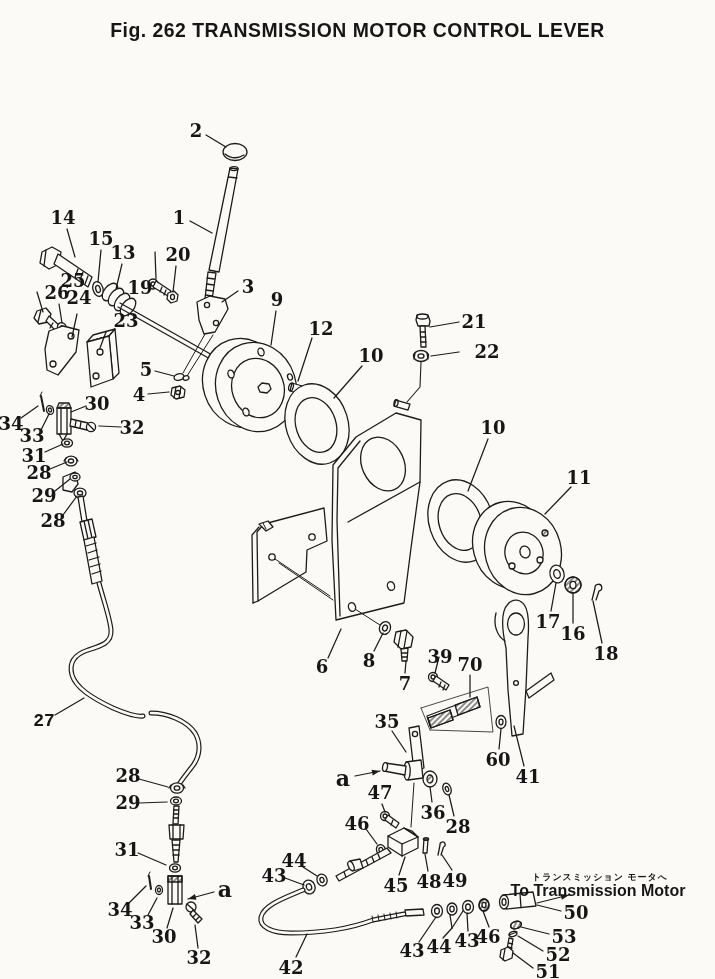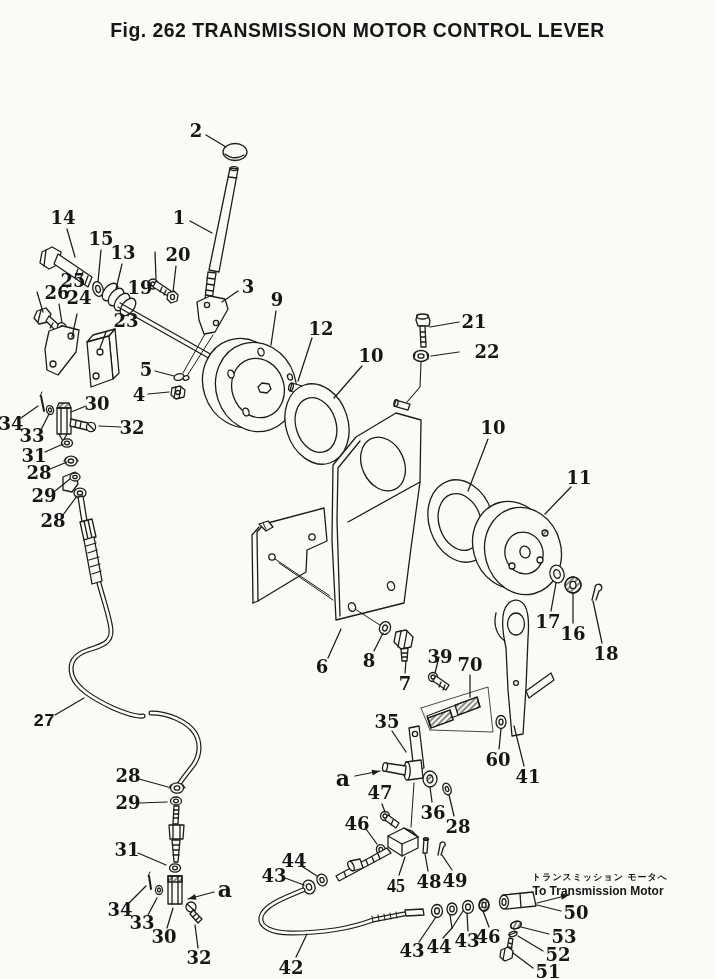--- a/index.html
+++ b/index.html
@@ -7,21 +7,21 @@
        font-family:"Liberation Sans",sans-serif;color:#161616;}
   #stage{position:absolute;left:0;top:0;width:715px;height:979px;}
   .title-jp{position:absolute;left:0;top:3px;width:715px;text-align:center;
             font-size:13px;font-weight:bold;letter-spacing:4px;white-space:nowrap;}
   .title-en{position:absolute;left:0;top:19px;width:715px;text-align:center;
             font-size:20px;font-weight:bold;letter-spacing:0.5px;transform:scaleX(.97);white-space:nowrap;}
   .callout{position:absolute;transform:translate(-50%,-50%);font-family:"DejaVu Serif",serif;
            font-weight:bold;font-size:18px;line-height:1;white-space:nowrap;}
   .callout.small-a{font-size:22px;}
   .motor-jp{position:absolute;font-size:9px;font-weight:bold;transform:translate(-50%,-50%);letter-spacing:1px;white-space:nowrap;text-align:center;}
-  .motor-en{position:absolute;font-size:12px;font-weight:bold;transform:translate(-50%,-50%);white-space:nowrap;}
+  .motor-en{position:absolute;font-size:16px;font-weight:bold;transform:translate(-50%,-50%);white-space:nowrap;}
   svg{position:absolute;left:0;top:0;}
 </style>
 </head>
 <body>
 
 <div id="stage">
 <div class="title-en">Fig. 262 TRANSMISSION MOTOR CONTROL LEVER</div>
 
 <svg id="art" width="715" height="979" viewBox="0 0 715 979" fill="none" stroke="#1c1c1c" stroke-width="1.3" stroke-linecap="round" stroke-linejoin="round">
   <defs>
@@ -591,21 +591,21 @@
     <div class="callout" style="left: 405px; top: 684px;">7</div>
     <div class="callout" style="left: 440px; top: 657px;">39</div>
     <div class="callout" style="left: 470px; top: 665px;">70</div>
     <div class="callout" style="left: 387px; top: 722px;">35</div>
     <div class="callout" style="left: 498px; top: 760px;">60</div>
     <div class="callout" style="left: 528px; top: 777px; text-align: right;">41</div>
     <div class="callout" style="left: 433px; top: 813px;">36</div>
     <div class="callout" style="left: 458px; top: 827px;">28</div>
     <div class="callout" style="left: 380px; top: 793px;">47</div>
     <div class="callout" style="left: 357px; top: 824px;">46</div>
-    <div class="callout" style="left: 396px; top: 886px; font-family: Liberation Serif, serif;">45</div>
+    <div class="callout" style="left: 396px; top: 886px;">45</div>
     <div class="callout" style="left: 294px; top: 861px;">44</div>
     <div class="callout" style="left: 274px; top: 876px;">43</div>
     <div class="callout" style="left: 429px; top: 882px;">48</div>
     <div class="callout" style="left: 455px; top: 881px;">49</div>
     <div class="callout" style="left: 291px; top: 968px;">42</div>
     <div class="callout" style="left: 412px; top: 951px;">43</div>
     <div class="callout" style="left: 439px; top: 947px;">44</div>
     <div class="callout" style="left: 467px; top: 941px;">43</div>
     <div class="callout" style="left: 488px; top: 937px;">46</div>
     <div class="callout" style="left: 576px; top: 913px;">50</div>

